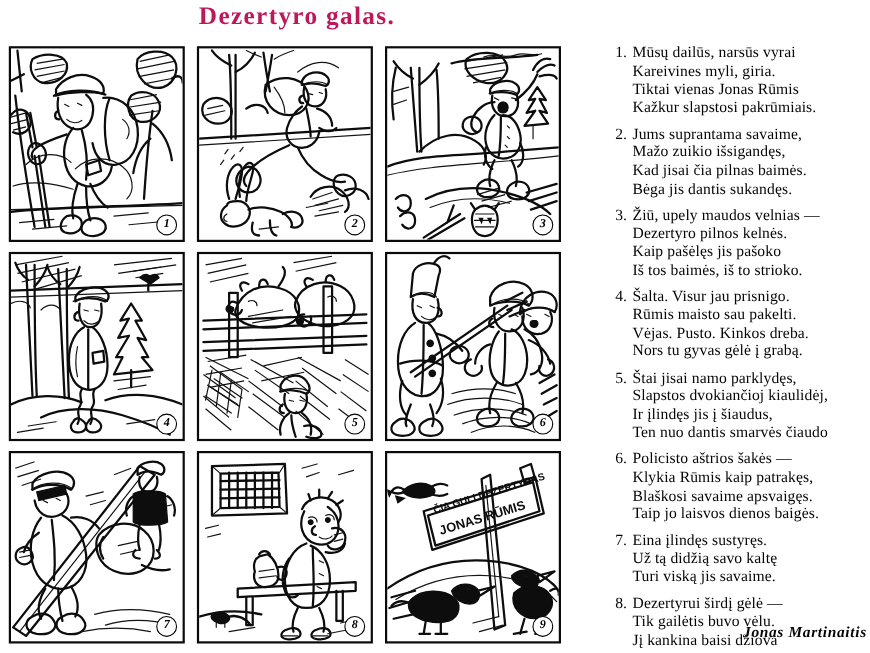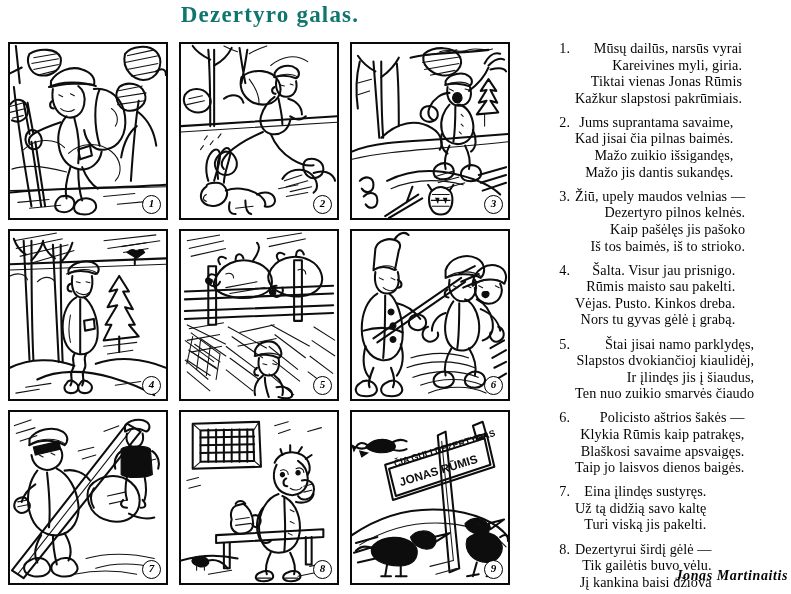--- a/index.html
+++ b/index.html
@@ -20,21 +20,21 @@
   #page-title {
     position: absolute;
     left: 0;
     top: 2px;
     width: 540px;
     text-align: center;
     font-family: "Liberation Serif", "DejaVu Serif", serif;
     font-weight: bold;
     font-size: 23px;
     letter-spacing: 1.2px;
-    color: #0f766e;
+    color: #be185d;
   }
 
   
   #comic {
     position: absolute;
     left: 8px;
     top: 42px;
     width: 522px;
     height: 543px;
     display: grid;
@@ -105,21 +105,21 @@
     line-height: 16.6px;
     padding-right: 5px;
     font-family: "Liberation Serif", "DejaVu Serif", serif;
   }
   .stanza-lines {
     font-size: 14.2px;
     line-height: 16.6px;
     font-family: "Liberation Serif", "DejaVu Serif", serif;
     letter-spacing: 0.1px;
   }
-  .stanza-lines div { white-space: nowrap; text-align: right; }
+  .stanza-lines div { white-space: nowrap; }
   #byline {
     position: absolute;
     left: 552px;
     top: 568px;
     width: 236px;
     text-align: right;
     font-style: italic;
     font-weight: bold;
     font-size: 14px;
     letter-spacing: 0.6px;
@@ -671,23 +671,23 @@
       <div>Mūsų dailūs, narsūs vyrai</div>
       <div>Kareivines myli, giria.</div>
       <div>Tiktai vienas Jonas Rūmis</div>
       <div>Kažkur slapstosi pakrūmiais.</div>
     </div>
   </div>
   <div class="stanza">
     <div class="stanza-num">2.</div>
     <div class="stanza-lines">
       <div>Jums suprantama savaime,</div>
+      <div>Mažo zuikio išsigandęs,</div>
       <div>Kad jisai čia pilnas baimės.</div>
-      <div>Mažo zuikio išsigandęs,</div>
-      <div>Mažo jis dantis sukandęs.</div>
+      <div>Bėga jis dantis sukandęs.</div>
     </div>
   </div>
   <div class="stanza">
     <div class="stanza-num">3.</div>
     <div class="stanza-lines">
       <div>Žiū, upely maudos velnias —</div>
       <div>Dezertyro pilnos kelnės.</div>
       <div>Kaip pašėlęs jis pašoko</div>
       <div>Iš tos baimės, iš to strioko.</div>
     </div>
@@ -700,38 +700,38 @@
       <div>Vėjas. Pusto. Kinkos dreba.</div>
       <div>Nors tu gyvas gėlė į grabą.</div>
     </div>
   </div>
   <div class="stanza">
     <div class="stanza-num">5.</div>
     <div class="stanza-lines">
       <div>Štai jisai namo parklydęs,</div>
       <div>Slapstos dvokiančioj kiaulidėj,</div>
       <div>Ir įlindęs jis į šiaudus,</div>
-      <div>Ten nuo zuikio smarvės čiaudo</div>
+      <div>Ten nuo dantis smarvės čiaudo</div>
     </div>
   </div>
   <div class="stanza">
     <div class="stanza-num">6.</div>
     <div class="stanza-lines">
       <div>Policisto aštrios šakės —</div>
       <div>Klykia Rūmis kaip patrakęs,</div>
       <div>Blaškosi savaime apsvaigęs.</div>
       <div>Taip jo laisvos dienos baigės.</div>
     </div>
   </div>
   <div class="stanza">
     <div class="stanza-num">7.</div>
     <div class="stanza-lines">
       <div>Eina įlindęs sustyręs.</div>
       <div>Už tą didžią savo kaltę</div>
-      <div>Turi viską jis pakelti.</div>
+      <div>Turi viską jis savaime.</div>
     </div>
   </div>
   <div class="stanza">
     <div class="stanza-num">8.</div>
     <div class="stanza-lines">
       <div>Dezertyrui širdį gėlė —</div>
       <div>Tik gailėtis buvo vėlu.</div>
       <div>Jį kankina baisi džiova</div>
 
     </div>

